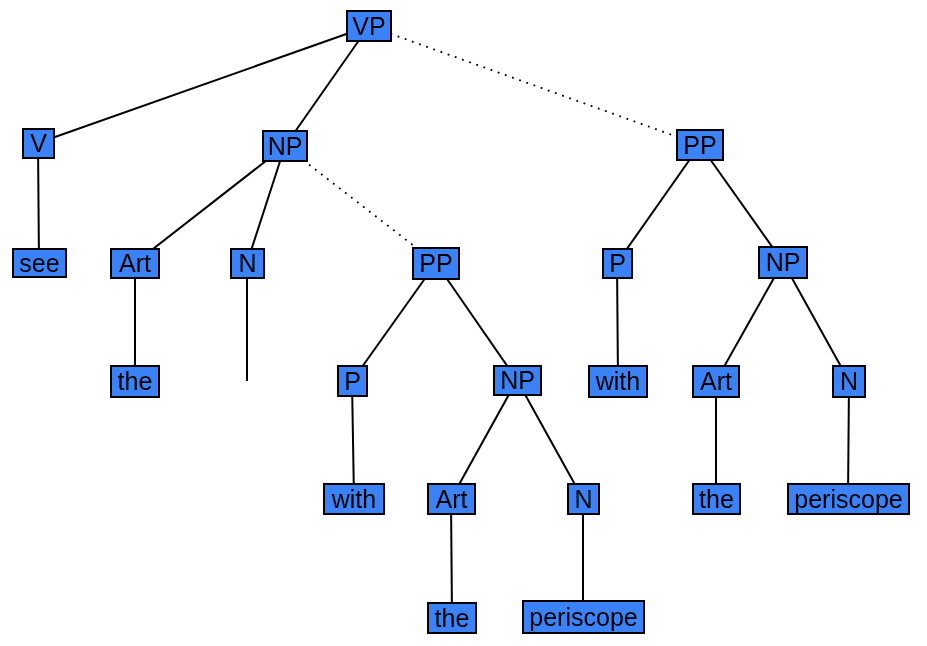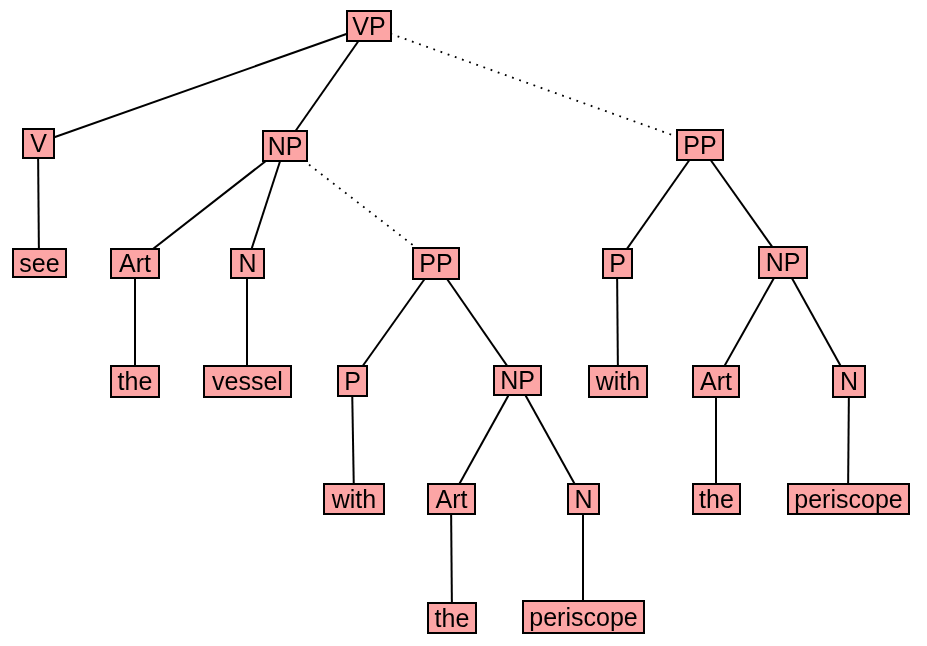--- a/index.html
+++ b/index.html
@@ -27,21 +27,21 @@
     stroke-width: 2;
   }
   #edges line.dotted {
     stroke-width: 1.8;
     stroke-dasharray: 1.8 5.8;
     stroke-linecap: butt;
   }
   .node {
     position: absolute;
     box-sizing: border-box;
-    background: #fca5a5;
+    background: #3b82f6;
     border: 2px solid #000000;
     color: #000000;
     font-size: 25px;
     line-height: 1;
     display: flex;
     align-items: center;
     justify-content: center;
     white-space: nowrap;
   }
   .node.leaf {
@@ -85,21 +85,20 @@
   <div class="node" style="left:676px; top:129px; width:48px; height:32px;">PP</div>
 
   <div class="node leaf" style="left:12px; top:248px; width:55px; height:30px;">see</div>
   <div class="node" style="left:110px; top:248px; width:50px; height:31px;">Art</div>
   <div class="node" style="left:230px; top:248px; width:35px; height:31px;">N</div>
   <div class="node" style="left:412px; top:247px; width:48px; height:33px;">PP</div>
   <div class="node" style="left:602px; top:248px; width:31px; height:31px;">P</div>
   <div class="node" style="left:758px; top:246px; width:50px; height:33px;">NP</div>
 
   <div class="node leaf" style="left:110px; top:365px; width:50px; height:33px;">the</div>
-  <div class="node leaf" style="left:203px; top:365px; width:89px; height:33px;">vessel</div>
   <div class="node" style="left:337px; top:365px; width:31px; height:32px;">P</div>
   <div class="node" style="left:493px; top:365px; width:49px; height:31px;">NP</div>
   <div class="node leaf" style="left:588px; top:365px; width:60px; height:33px;">with</div>
   <div class="node" style="left:692px; top:365px; width:48px; height:33px;">Art</div>
   <div class="node" style="left:832px; top:365px; width:34px; height:33px;">N</div>
 
   <div class="node leaf" style="left:323px; top:483px; width:62px; height:32px;">with</div>
   <div class="node" style="left:427px; top:483px; width:49px; height:32px;">Art</div>
   <div class="node" style="left:567px; top:483px; width:33px; height:32px;">N</div>
   <div class="node leaf" style="left:692px; top:483px; width:49px; height:32px;">the</div>

